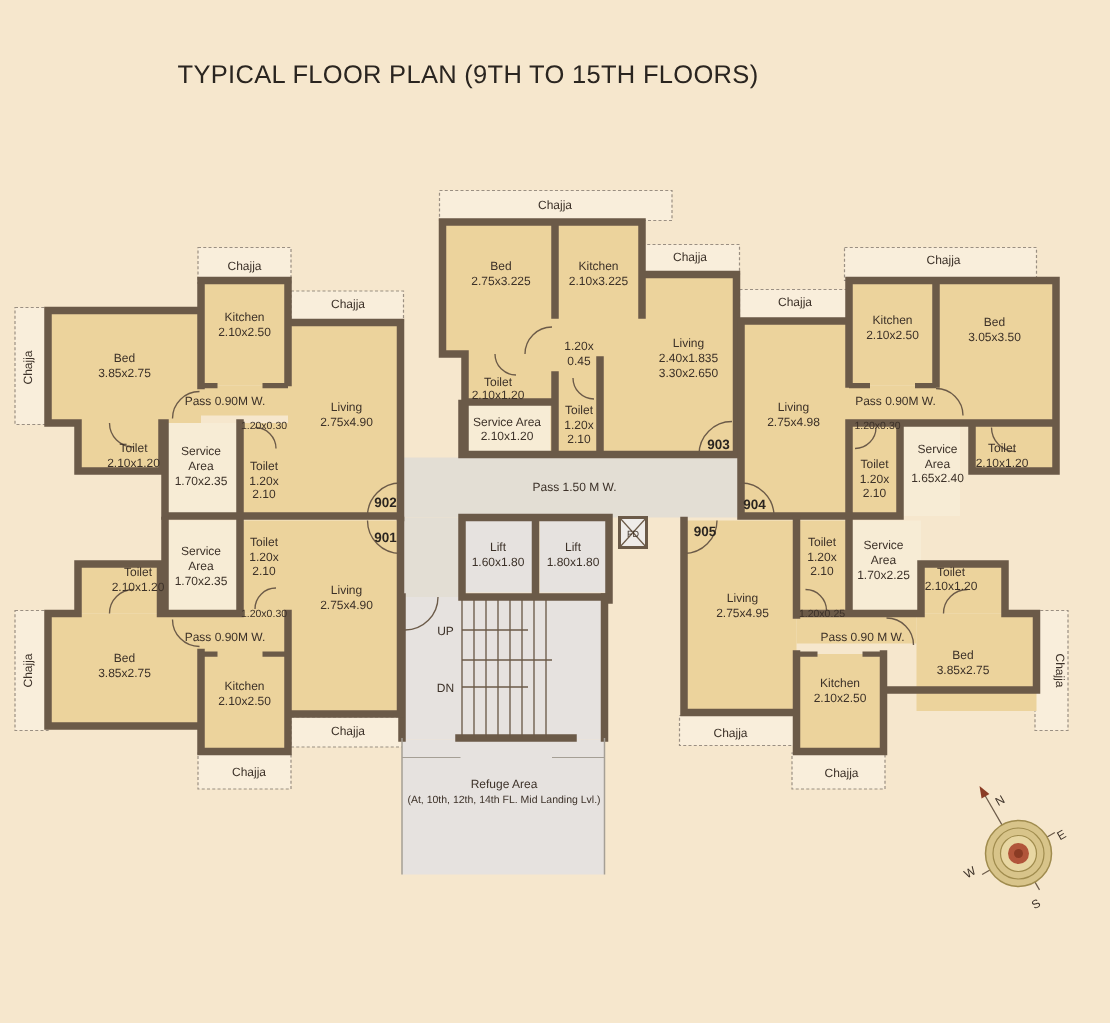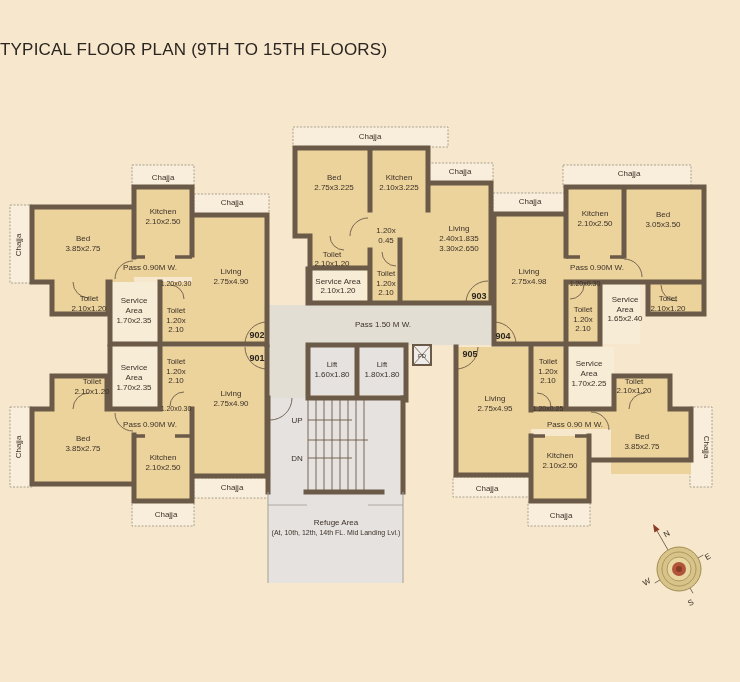--- a/index.html
+++ b/index.html
@@ -1,17 +1,17 @@
 <!DOCTYPE html>
 <html><head>
 <meta charset="utf-8">
 <style>
   html,body{margin:0;padding:0;}
   body{width:740px;height:682px;background:#f6e7cd;font-family:"Liberation Sans",sans-serif;position:relative;overflow:hidden;}
-  .title{position:absolute;left:0;top:40px;width:624px;text-align:left;font-size:17px;color:#2a2520;letter-spacing:0.2px;}
+  .title{position:absolute;left:0;top:40px;width:624px;text-align:center;font-size:17px;color:#2a2520;letter-spacing:0.2px;}
   svg{position:absolute;left:0;top:0;}
   .lbl{font-family:"Liberation Sans",sans-serif;font-size:8px;fill:#3c3128;text-anchor:middle;}
   .unit{font-family:"Liberation Sans",sans-serif;font-size:9px;font-weight:bold;fill:#2a2520;text-anchor:middle;}
   .room{fill:#ecd39c;}
   .svc{fill:#f7ecd5;}
   .chajja{fill:#f9eedb;stroke:#9a8f82;stroke-width:0.8;stroke-dasharray:2,1.5;}
   .wall{fill:none;stroke:#6b5a48;stroke-width:5;stroke-linecap:square;}
   .iwall{fill:none;stroke:#6b5a48;stroke-width:3.5;}
   .door{fill:none;stroke:#6b5a48;stroke-width:0.9;}
   .pass{fill:#e3ded4;}

